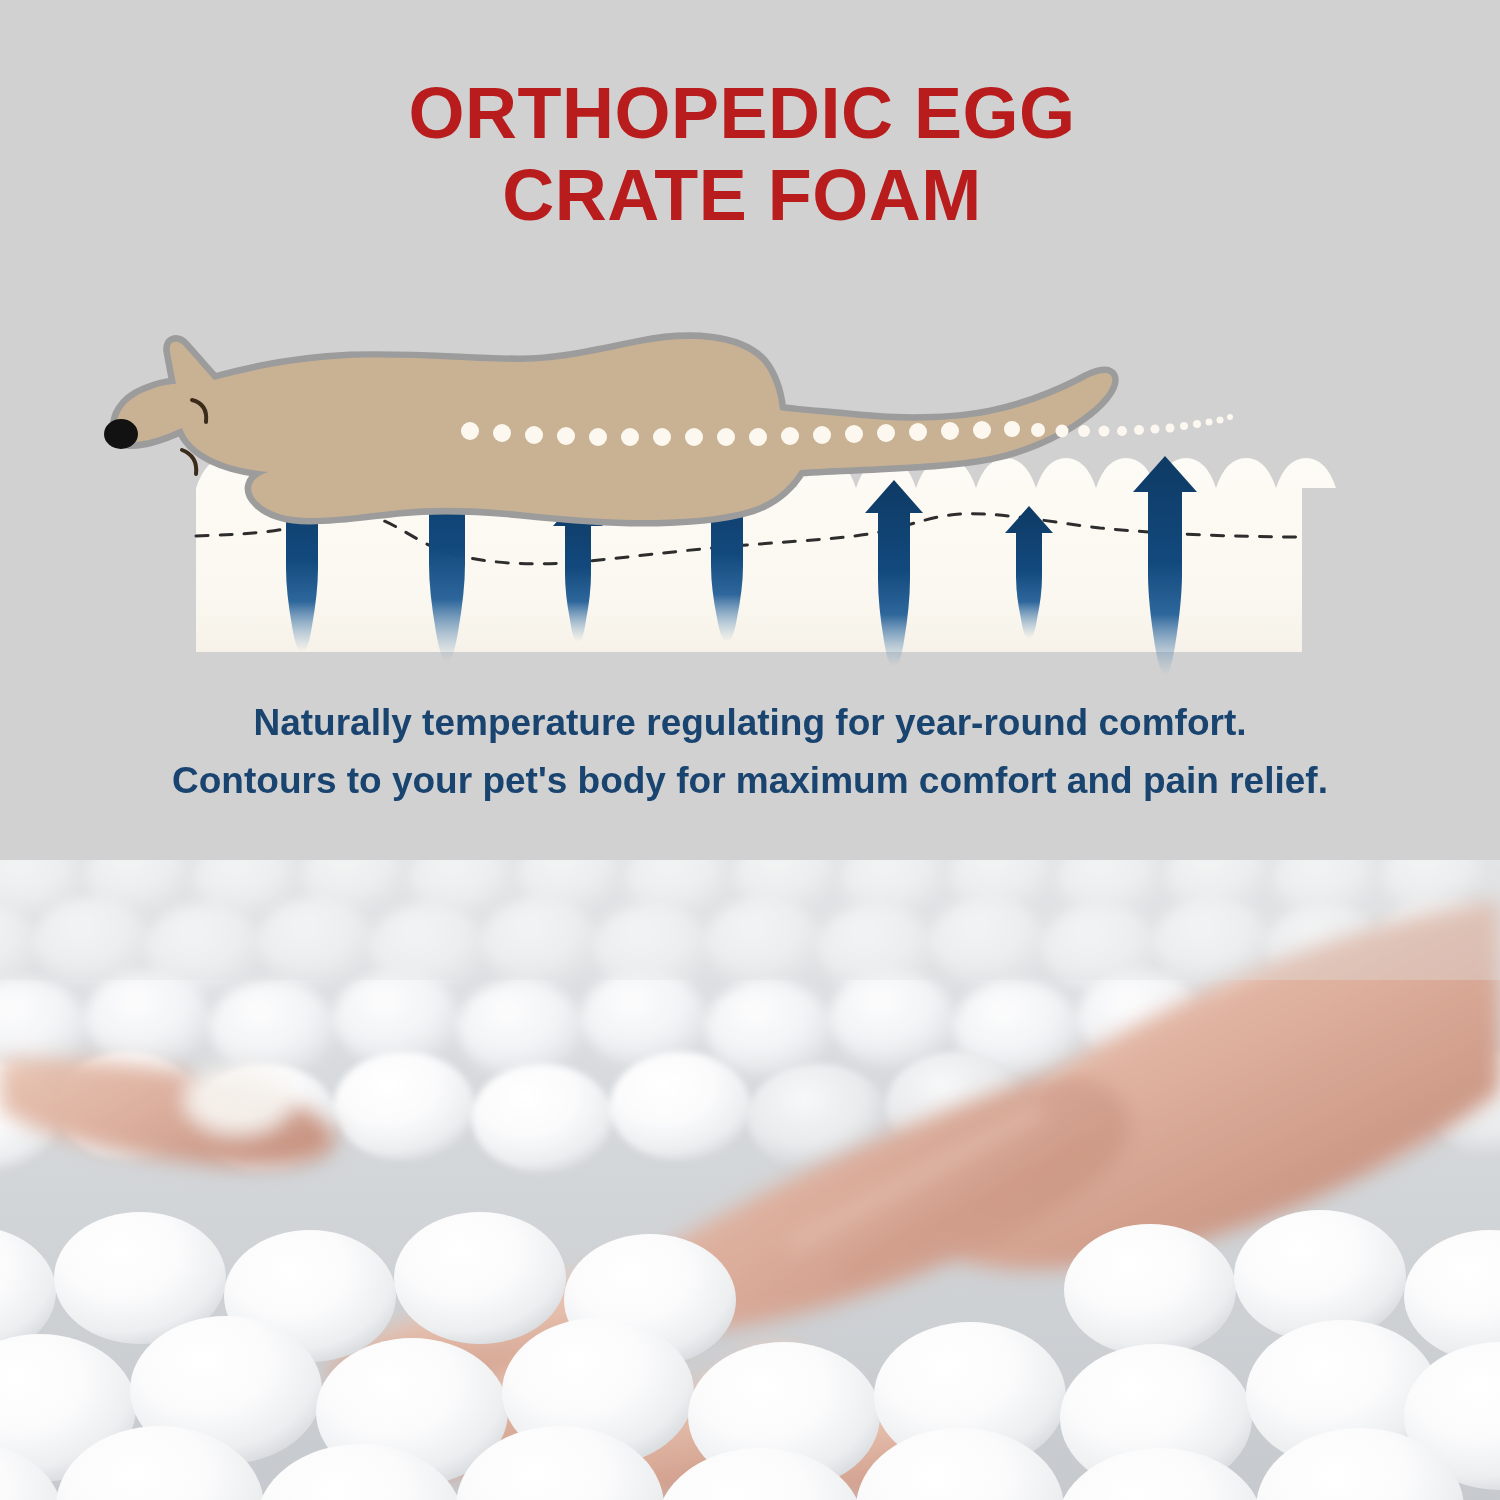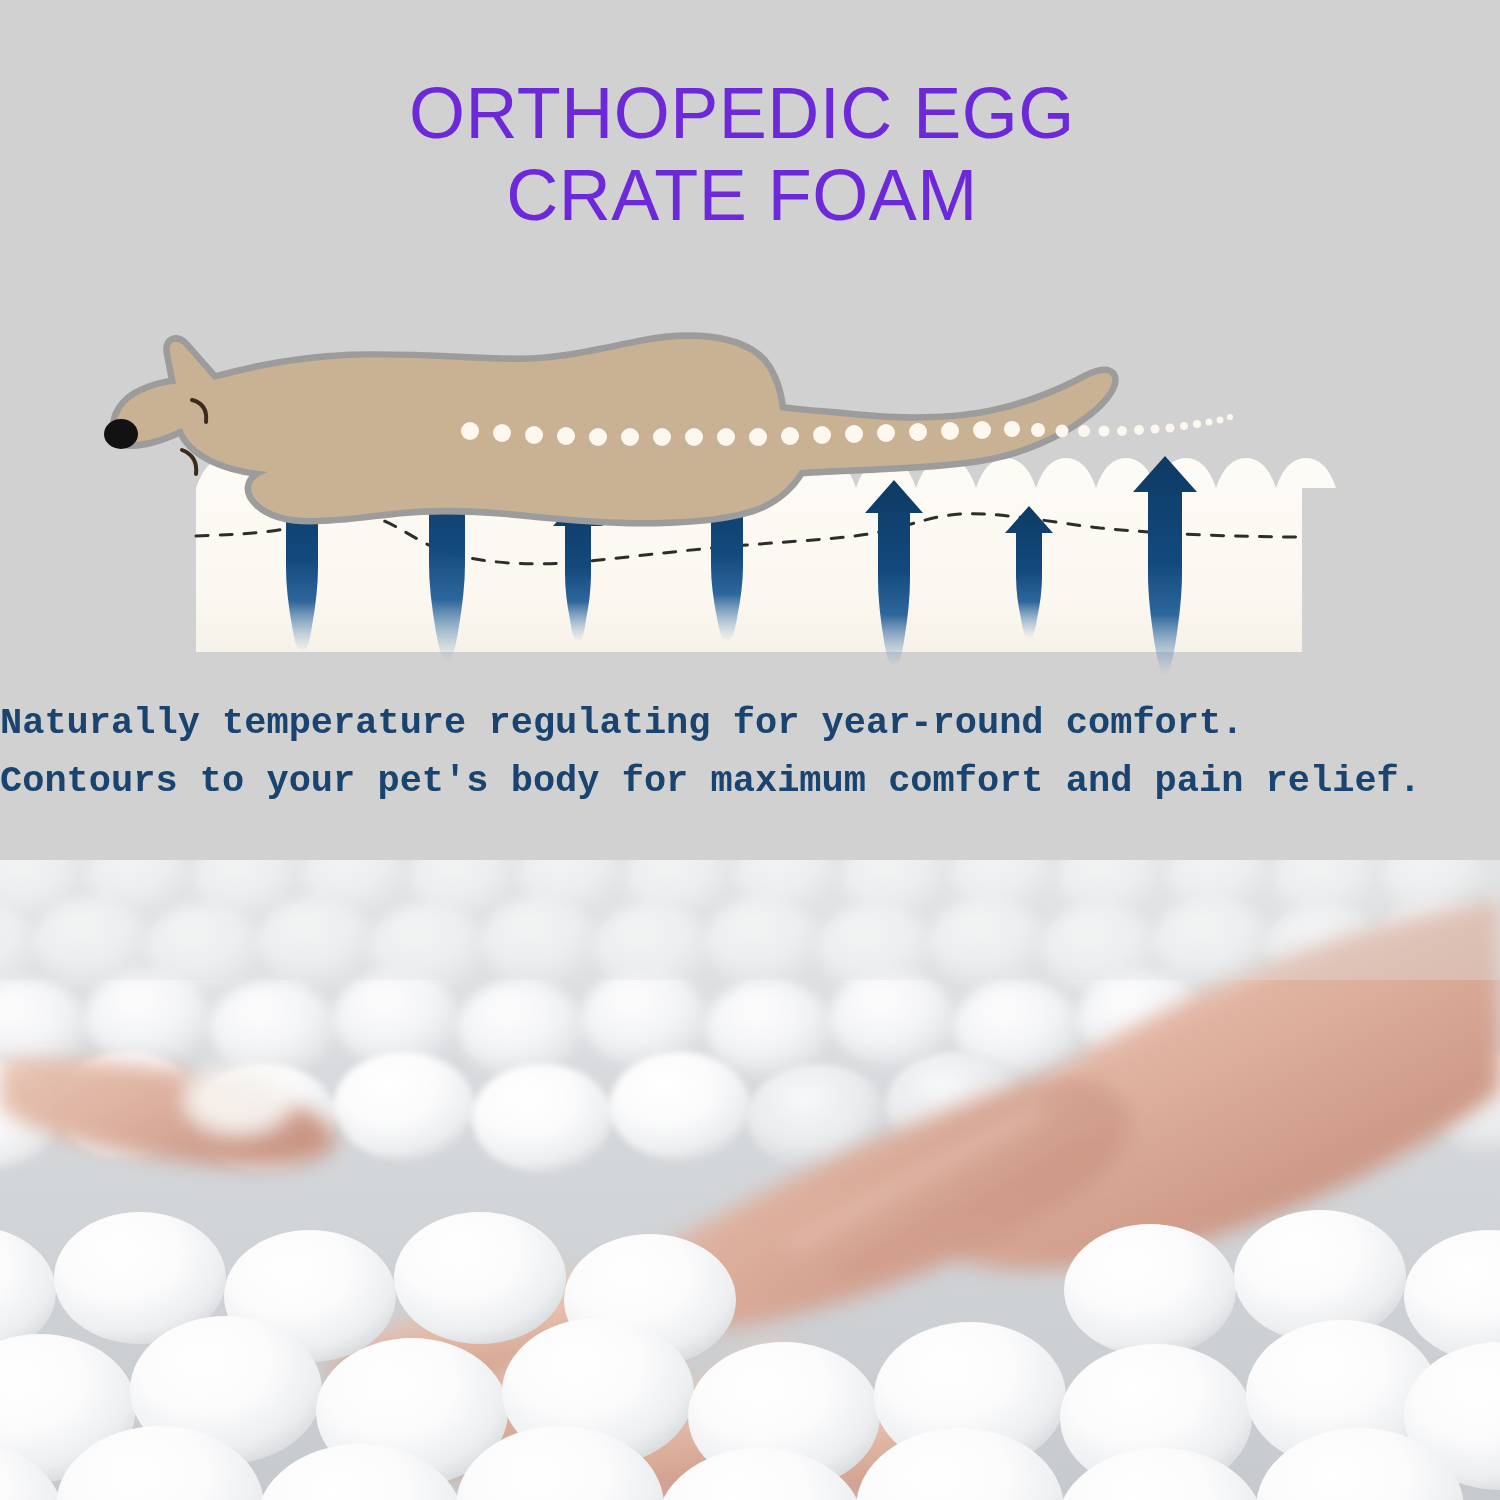--- a/index.html
+++ b/index.html
@@ -19,39 +19,39 @@
   
   #top-panel{
     position:absolute; left:0; top:0;
     width:1500px; height:860px;
     background:#d1d1d1;
   }
 
   #headline{
     position:absolute; left:0; top:72px; width:1484px;
     text-align:center;
-    color:#6d28d9;
-    font-weight:normal;
+    color:#b91c1c;
+    font-weight:bold;
     font-size:72px;
     line-height:82px;
     letter-spacing:0.5px;
     font-stretch:condensed;
     text-transform:uppercase;
     white-space:pre-line;
   }
 
   #subcopy{
     position:absolute; left:0; top:694px; width:1500px;
+    text-align:center;
     color:#1a4470;
     font-weight:bold;
     font-size:37px;
     line-height:58px;
     font-stretch:condensed;
     white-space:pre-line;
-    font-family:Liberation Mono, monospace;
   }
 
   
   #illustration{
     position:absolute; left:0; top:300px;
     width:1500px; height:400px;
   }
 
   
   #photo-panel{

